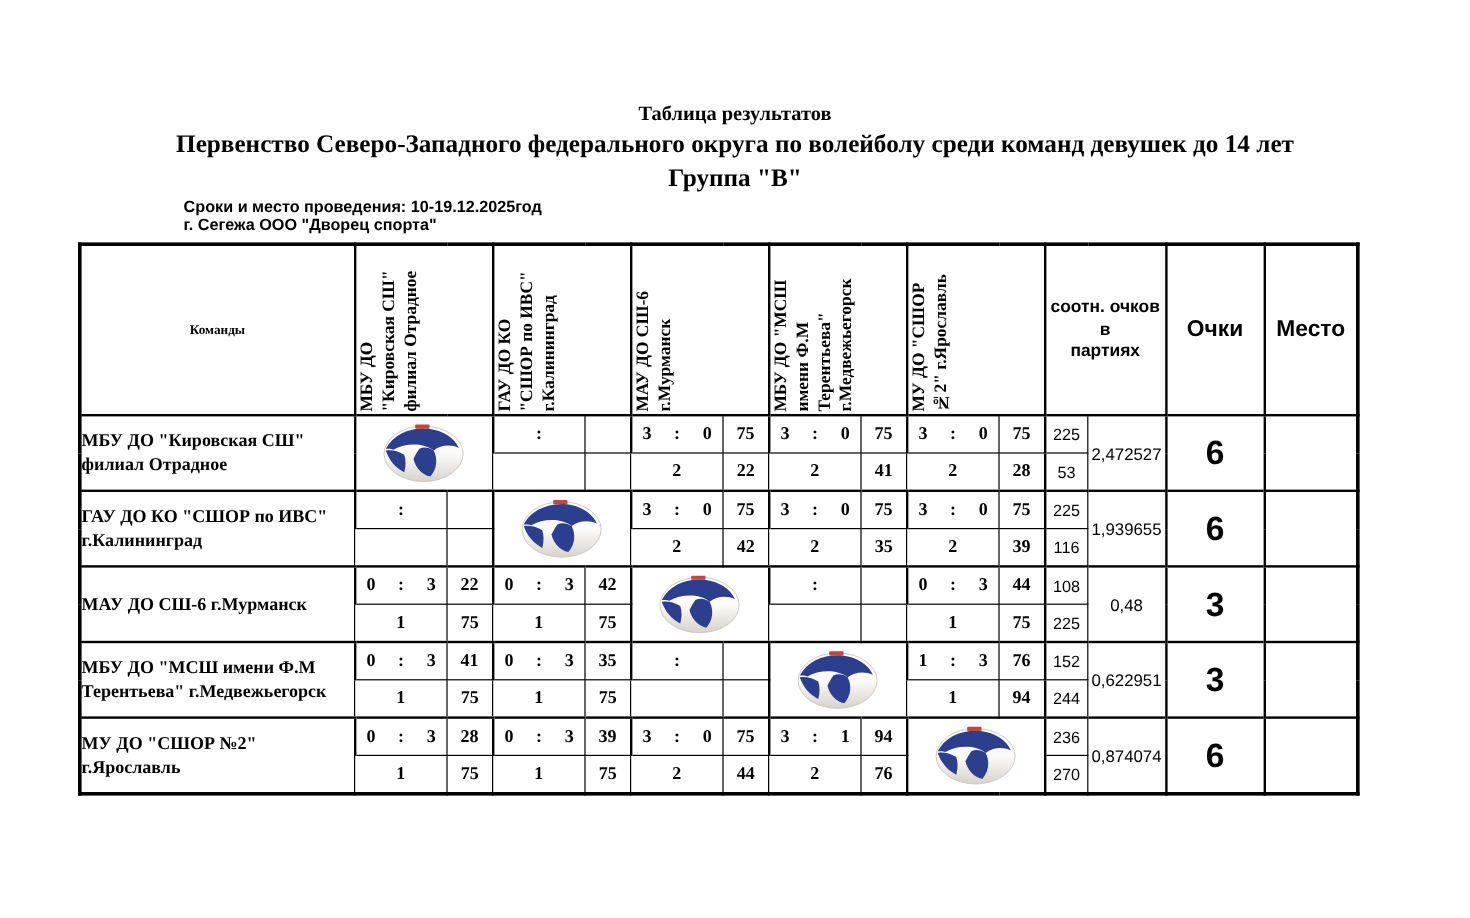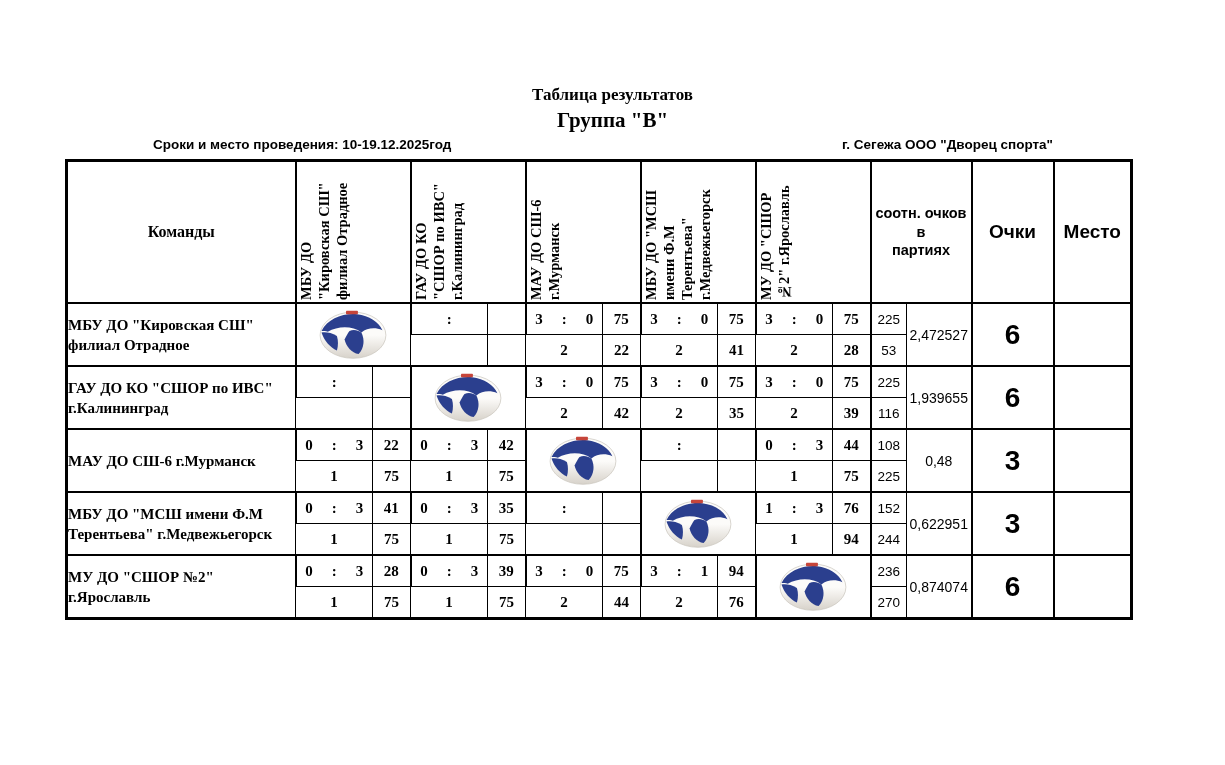--- a/index.html
+++ b/index.html
@@ -3,28 +3,28 @@
 <meta charset="utf-8">
 <style>
   html,body{margin:0;padding:0;background:#ffffff;}
   body{width:1225px;height:765px;overflow:hidden;color:#000;font-family:"Liberation Serif",serif;}
   .page{position:relative;width:1225px;height:645px;background:#fff;}
   .titles{padding-top:84px;text-align:center;}
   .title-sub{font-size:17px;font-weight:bold;line-height:22px;}
   .title-main{font-size:21px;font-weight:bold;line-height:28px;}
   .meta-row{width:1068px;margin:3px 0 0 65px;display:flex;justify-content:space-between;
             box-sizing:border-box;padding:0 80px 0 88px;
-            font-family:"Liberation Sans",sans-serif;font-weight:bold;font-size:13.5px;}
+            font-family:"Liberation Sans",sans-serif;font-weight:bold;font-size:13.5px;flex-direction:column;}
   table.results{border-collapse:collapse;table-layout:fixed;width:1068px;margin:7px 0 0 65px;
                 border:3px solid #000;}
   table.results th,table.results td{border:1px solid #000;padding:0;overflow:hidden;background:#fff;}
   .bl{border-left-width:2px !important;}
   thead th{border-bottom-width:2px !important;}
   tr.rt>td{border-top-width:2px !important;}
-  th.teams-h{font-size:16px;font-weight:bold;font-family:"Liberation Serif",serif;}
+  th.teams-h{font-size:11px;font-weight:bold;font-family:"Liberation Serif",serif;}
   th.vert{height:140px;vertical-align:bottom;}
   .vtext{writing-mode:vertical-rl;transform:rotate(180deg);white-space:pre-line;
          font-weight:bold;font-size:14.5px;line-height:1.25;text-align:left;
          height:132px;width:100%;box-sizing:border-box;padding:2px 0 5px 4px;}
   th.sans-h{font-family:"Liberation Sans",sans-serif;font-weight:bold;margin-left:44px;}
   th.ratio-h{font-size:14.5px;white-space:pre-line;line-height:1.3;}
   th.big-h{font-size:19px;}
   td.name{padding:3px 6px;font-weight:bold;font-size:15px;line-height:20px;
           white-space:pre-line;vertical-align:middle;text-align:left;}
   tr.half{height:31px;}
@@ -41,20 +41,21 @@
   td.big{text-align:center;vertical-align:middle;
          font-family:"Liberation Sans",sans-serif;font-size:28px;font-weight:bold;}
   td.place{background:#fff;}
 </style>
 </head>
 <body>
 
 <div class="page">
   <div class="titles">
     <div class="title-sub">Таблица результатов</div>
+    <div class="title-main">Первенство Северо-Западного федерального округа по волейболу среди команд девушек до 14 лет</div>
     <div class="title-main">Группа "В"</div>
   </div>
   <div class="meta-row">
     <span>Сроки и место проведения: 10-19.12.2025год</span>
     <span>г. Сегежа ООО "Дворец спорта"</span>
   </div>
   <table class="results" id="results-table">
     <colgroup>
       <col style="width:229px">
       <col style="width:77px">

